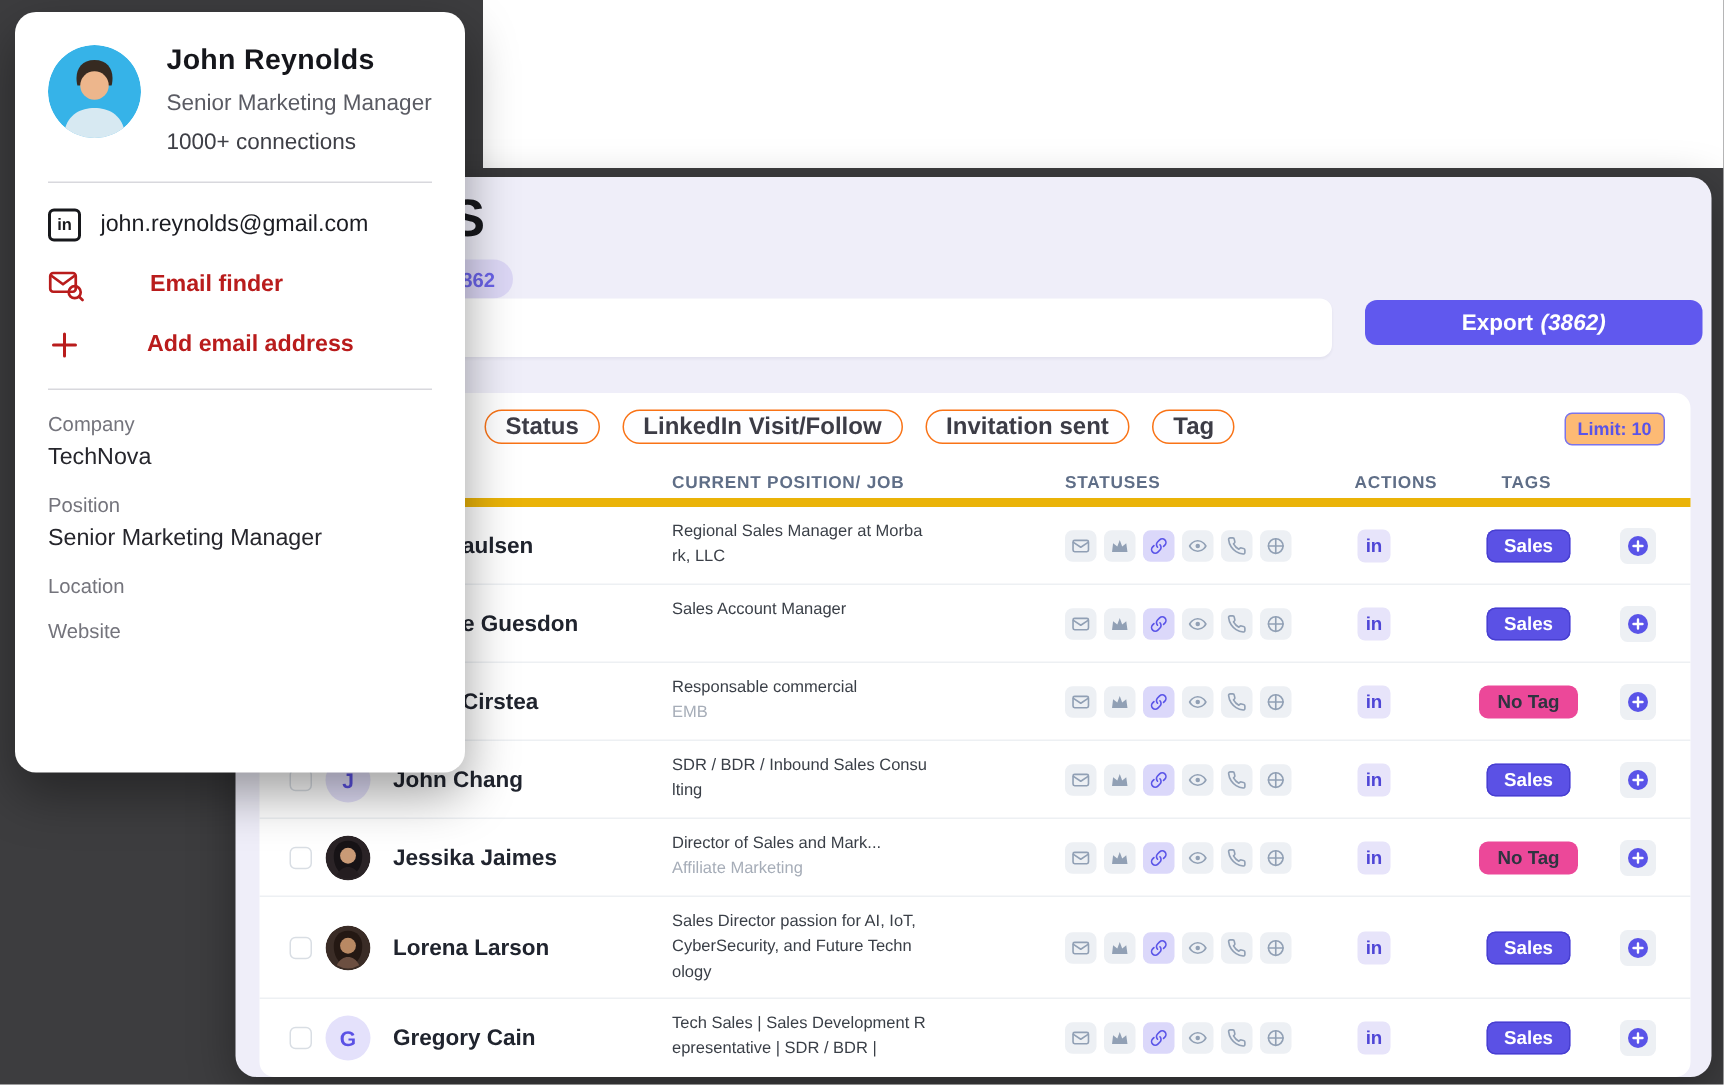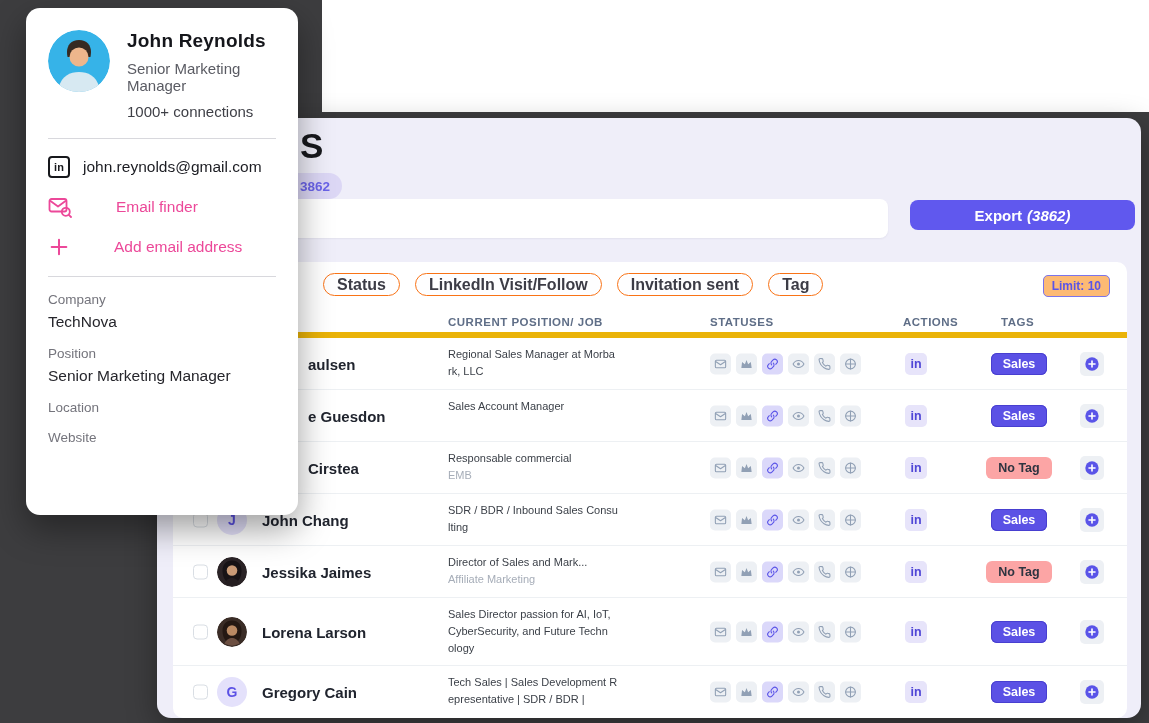--- a/index.html
+++ b/index.html
@@ -83,43 +83,43 @@
   .sbtn.active { background:#dbd8fa; color:#5a54e8; }
   .sbtn svg { width:13px; height:13px; display:block; }
   .in-badge {
     position:absolute; left:732px; top:50%; transform:translateY(-50%);
     width:22px; height:22px; border-radius:5px; background:#e7e4fa; color:#4f46d6;
     font-size:12.5px; font-weight:800; display:flex; align-items:center; justify-content:center; cursor:pointer;
   }
   .tagcell { position:absolute; left:796px; top:50%; transform:translateY(-50%); width:100px; display:flex; justify-content:center; }
   .tag-pill { padding:4px 12px; border-radius:6px; font-size:12.5px; font-weight:700; cursor:pointer; white-space:nowrap; }
   .tag-sales { background:#5b51e5; color:#fff; box-shadow: inset 0 0 0 1px #483fd0; }
-  .tag-none { background:#fca5a5; color:#2e3440; }
+  .tag-none { background:#ec4899; color:#2e3440; }
   .plus-btn {
     position:absolute; left:907px; top:50%; transform:translateY(-50%);
     width:24px; height:24px; border-radius:5px; background:#edf0f4; border:none;
     display:flex; align-items:center; justify-content:center; cursor:pointer; color:#5a54e8; padding:0;
   }
   .plus-btn svg { width:16px; height:16px; display:block; }
 
   
   #profile-card {
-    position:absolute; left:26px; top:8px; width:272px; height:507px;
+    position:absolute; left:10px; top:8px; width:300px; height:507px;
     background:#fff; border-radius:14px; padding:22px;
     box-shadow:0 14px 34px rgba(0,0,0,.38); z-index:10;
   }
   .pc-header { display:flex; gap:17px; }
   .pc-avatar { width:62px; height:62px; border-radius:50%; overflow:hidden; flex:none; }
   .pc-avatar svg { width:62px; height:62px; display:block; }
   .pc-name { font-size:19px; font-weight:800; color:#15161b; letter-spacing:.2px; }
   .pc-title { font-size:15px; color:#5a5b63; margin-top:8px; }
   .pc-conn { font-size:15px; color:#3e3f46; margin-top:9px; }
   .pc-div { border:none; border-top:1px solid #d8d8dd; margin-top:18px; }
   .pc-row { display:flex; align-items:center; gap:13px; margin-top:17px; font-size:15.5px; color:#1b1c22; }
-  .pc-row.purple { color:#ec4899; cursor:pointer; font-weight:400;gap:44px; }
+  .pc-row.purple { color:#b91c1c; cursor:pointer; font-weight:700;gap:44px; }
   .pc-row svg { display:block; }
   .li-box {
     width:22px; height:22px; border:2px solid #17181c; border-radius:4px;
     font-size:11px; font-weight:800; color:#17181c;
     display:flex; align-items:center; justify-content:center; flex:none;
   }
   .pc-field { margin-top:15px; }
   .pc-field .lbl { font-size:13.5px; color:#74747c; }
   .pc-field .val { font-size:15.5px; color:#26262c; margin-top:6px; }
 </style>

